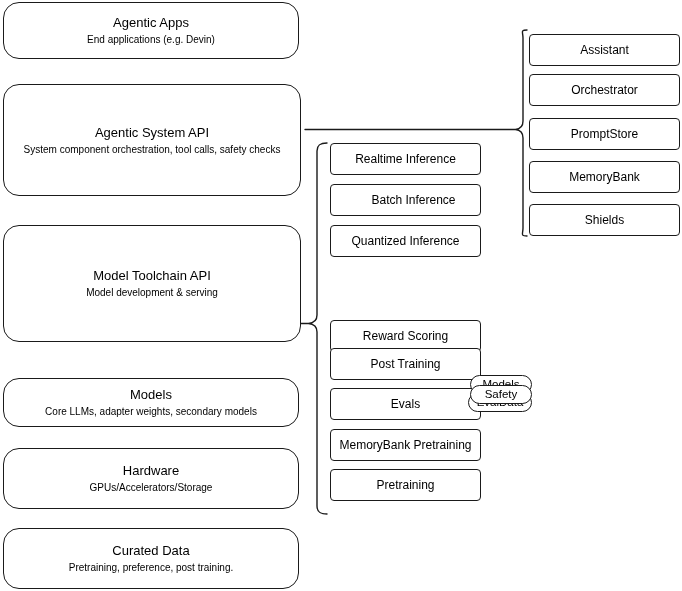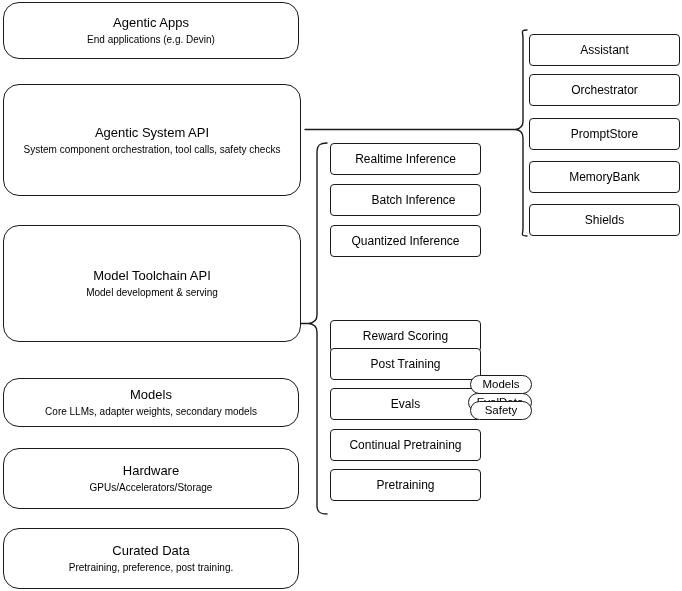--- a/index.html
+++ b/index.html
@@ -160,33 +160,33 @@
   <div class="node cap" style="left:330px; top:296px; width:151px; height:32px; z-index:3;margin-top:24px;">
     <div class="title">Reward Scoring</div>
   </div>
   <div class="node cap" style="left:330px; top:348px; width:151px; height:32px; z-index:3;">
     <div class="title">Post Training</div>
   </div>
   <div class="node cap" style="left:330px; top:388px; width:151px; height:32px; z-index:3;">
     <div class="title">Evals</div>
   </div>
   <div class="node cap" style="left:330px; top:429px; width:151px; height:32px; z-index:3;">
-    <div class="title">Continual Pretraining</div>
+    <div class="title">MemoryBank Pretraining</div>
   </div>
   <div class="node cap" style="left:330px; top:469px; width:151px; height:32px; z-index:3;">
     <div class="title">Pretraining</div>
   </div>
 
   <div class="subpill" style="left:470px; top:375px; width:62px; height:19px;">
     <span>Models</span>
   </div>
   <div class="subpill" style="left:468px; top:393px; width:64px; height:19px;align-items:center;">
     <span>EvalData</span>
   </div>
-  <div class="subpill" style="left:470px; top:401px; width:62px; height:19px;">
+  <div class="subpill" style="left:470px; top:385px; width:62px; height:19px;">
     <span>Safety</span>
   </div>
 
   <div class="node cap" style="left:529px; top:34px; width:151px; height:32px; z-index:3;">
     <div class="title">Assistant</div>
   </div>
   <div class="node cap" style="left:529px; top:74px; width:151px; height:32px; z-index:3;">
     <div class="title">Orchestrator</div>
   </div>
   <div class="node cap" style="left:529px; top:118px; width:151px; height:32px; z-index:3;">

